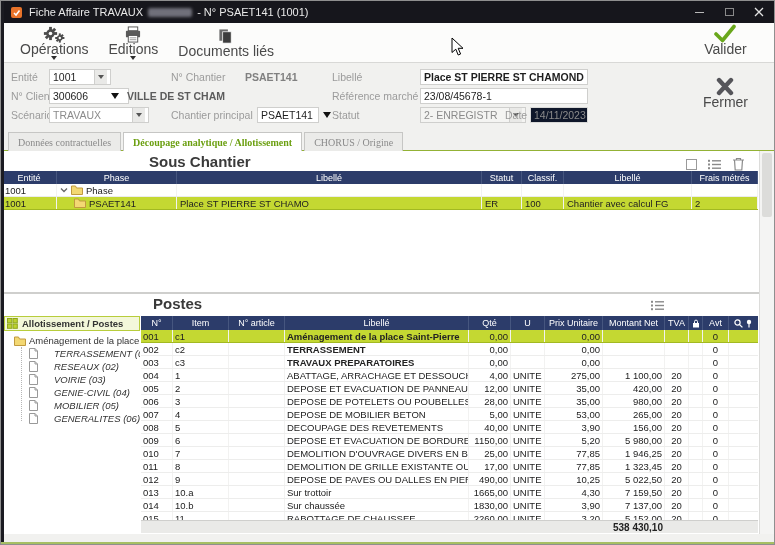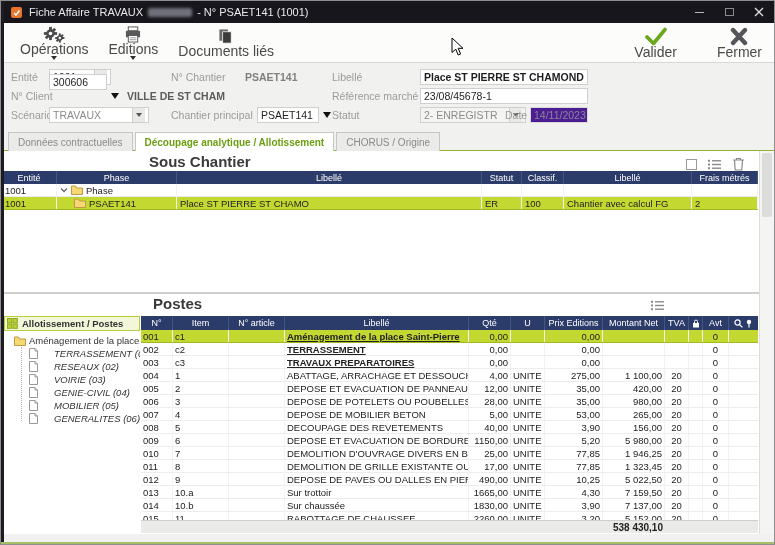--- a/index.html
+++ b/index.html
@@ -21,39 +21,39 @@
   .win-btn { width:30px; height:100%; display:flex; align-items:center; justify-content:center; }
   .glyph-min { width:9px; height:1px; background:#b9b9b9; }
   .glyph-max { width:9px; height:8px; border:1px solid #8a8a8a; }
 
   
   .toolbar { position:absolute; top:22px; left:3px; right:0; height:40px; background:#fcfcfb;
              border-bottom:1px solid #d8d8d6; display:flex; align-items:stretch; padding-left:6px; z-index:40; }
   .tb-btn { display:flex; flex-direction:column; align-items:center; justify-content:center; padding:1px 10px; gap:1px; cursor:default; }
   .tb-label { font-size:14px; color:#4a4a4a; line-height:11px; }
   .tb-caret { width:0; height:0; border-left:3.5px solid transparent; border-right:3.5px solid transparent; border-top:4px solid #2e2e2e; }
-  .tb-right { margin-left:auto; display:flex; padding-right:2px; gap:20px; }
+  .tb-right { margin-left:auto; display:flex; padding-right:16px; gap:20px;flex-direction:column; }
 
   
   .form-label { position:absolute; font-size:10.5px; color:#9b9b9b; white-space:nowrap; }
   .field { position:absolute; height:16px; background:#fff; border:1px solid #cfcfcd; font-size:10.5px;
            color:#1e1e1e; display:flex; align-items:center; padding:0 3px; white-space:nowrap; overflow:hidden; }
   .field.bold { font-weight:bold; }
-  .field.graybox { background:#4c1d95; color:#8b8b8b; border-color:#d9d9d7; }
+  .field.graybox { background:#0f172a; color:#8b8b8b; border-color:#d9d9d7; }
   .field.flat { background:transparent; border-color:transparent; color:#808080; font-weight:bold; }
   .combo-btn { margin-left:auto; width:13px; align-self:stretch; background:#e9e9e7; border-left:1px solid #cfcfcd;
                display:flex; align-items:center; justify-content:center; }
   .combo-caret { width:0; height:0; border-left:3.5px solid transparent; border-right:3.5px solid transparent; border-top:4px solid #555; }
   .lookup-btn { position:absolute; width:11px; height:11px; display:flex; align-items:center; justify-content:center; }
   .lookup-caret { width:0; height:0; border-left:4.5px solid transparent; border-right:4.5px solid transparent; border-top:6px solid #111; }
 
   
   .tabbar { position:absolute; top:131px; left:7px; display:flex; z-index:6; }
   .tab { height:18px; padding:9px 9px; font-size:10px; display:flex; align-items:center; background:#ebebe9;
-         border:1px solid #c6c6c4; border-bottom:none; color:#8a8a8a; margin-right:2px; white-space:nowrap; }
+         border:1px solid #c6c6c4; border-bottom:none; color:#8a8a8a; margin-right:2px; white-space:nowrap;font-family:Liberation Serif, serif; }
   .tab.active { background:#fff; color:#6b9f10; font-weight:bold; height:19px; margin-bottom:-1px; z-index:7; }
   .green-line { position:absolute; top:149px; left:0; width:775px; height:1px; background:#93b235; z-index:5; }
 
   
   .sc-section { position:absolute; top:150px; left:0; width:758px; height:141px; background:#fff; }
   .sc-title { position:absolute; left:148px; top:2px; font-size:15px; font-weight:bold; color:#3a3a3a; }
   .sc-icons { position:absolute; right:14px; top:6px; display:flex; gap:11px; align-items:center; }
   .checkbox { width:11px; height:11px; border:1px solid #9a9a9a; background:#fff; }
   .sc-table { position:absolute; left:1px; top:20px; width:756px; }
   .sc-head { display:flex; background:#2c3c6a; height:13px; }
@@ -79,21 +79,21 @@
   .tree-children::before { content:""; position:absolute; left:17px; top:0; bottom:4px; border-left:1px dotted #b5b5b5; }
   .tree-item { display:flex; gap:16px; height:13px; align-items:center; white-space:nowrap; overflow:hidden;font-style:italic; }
 
   .p-table { position:absolute; left:140px; top:22px; width:617px; }
   .p-head { display:flex; height:14px; background:#2c3c6a; }
   .p-hcell { color:#fff; font-size:9px; display:flex; align-items:center; justify-content:center;
              border-right:1px solid #46567f; overflow:hidden; white-space:nowrap; gap:2px; }
   .p-body { height:190px; overflow:hidden; }
   .p-row { display:flex; height:13px; font-size:9.5px; line-height:13px; border-bottom:1px solid #ededec; background:#fff; color:#222; }
   .p-row.sel { background:#c4d832; border-bottom-color:#a2b921; }
-  .p-row.bold-lib .p-lib { font-weight:bold;text-decoration:underline; }
+  .p-row.bold-lib .p-lib { font-weight:bold; }
   .p-cell { padding:0 2px; display:flex; align-items:center; overflow:hidden; white-space:nowrap; border-right:1px solid #f2f2f1; }
   .p-num{width:32px}.p-item{width:56px}.p-art{width:56px}.p-lib{width:184px}.p-qte{width:42px}
   .p-u{width:34px}.p-pu{width:58px}.p-mn{width:62px}.p-tva{width:24px}.p-lock{width:14px}.p-avt{width:26px}.p-ic{width:29px; border-right:none}
   .p-cell.p-qte,.p-cell.p-pu,.p-cell.p-mn { justify-content:flex-end; }
   .p-cell.p-tva,.p-cell.p-avt { justify-content:center; }
   .p-total { display:flex; height:13px; background:#eaeae8; border-top:1px solid #cfcfcd; font-size:10px; font-weight:bold; color:#222; align-items:center; }
 
   
   .vscroll { position:absolute; left:758px; top:150px; width:15px; height:383px; background:#f4f4f3; border-left:1px solid #dcdcda; }
   .vthumb { position:absolute; left:2px; top:2px; width:10px; height:64px; background:#dcdcda; border-radius:2px; }
@@ -212,21 +212,21 @@
     <span class="form-label" style="left:170px; top:70px">N° Chantier</span>
     <div class="field flat" style="left:240px; top:68px; width:72px">
       <span>PSAET141</span>
     </div>
     <span class="form-label" style="left:331px; top:70px">Libellé</span>
     <div class="field bold" style="left:419px; top:68px; width:168px">
       <span>Place ST PIERRE ST CHAMOND</span>
     </div>
 
     <span class="form-label" style="left:10px; top:89px">N° Client</span>
-    <div class="field" style="left:48px; top:73px; width:58px">
+    <div class="field" style="left:48px; top:87px; width:80px">
       <span>300606</span>
     </div>
     <div class="lookup-btn" style="left:108px; top:89px">
         <span class="lookup-caret"></span>
       </div>
     <div class="field flat" style="left:122px; top:87px; width:160px; color:#5c5c5c">
       <span>VILLE DE ST CHAM</span>
     </div>
     <span class="form-label" style="left:331px; top:89px">Référence marché</span>
     <div class="field" style="left:419px; top:87px; width:168px">
@@ -450,21 +450,21 @@
     </div>
 
     <div class="p-table">
       <div class="p-head">
         <div class="p-hcell p-num">N°</div>
         <div class="p-hcell p-item">Item</div>
         <div class="p-hcell p-art">N° article</div>
         <div class="p-hcell p-lib">Libellé</div>
         <div class="p-hcell p-qte">Qté</div>
         <div class="p-hcell p-u">U</div>
-        <div class="p-hcell p-pu">Prix Editions</div>
+        <div class="p-hcell p-pu">Prix Unitaire</div>
         <div class="p-hcell p-mn">Montant Net</div>
         <div class="p-hcell p-tva">TVA</div>
         <div class="p-hcell p-lock">
           <svg width="8" height="9" viewBox="0 0 8 9">
               <rect x="1" y="4" width="6" height="4.5" fill="#fff"></rect>
               <path d="M2.5 4.2 V2.6 a1.5 1.5 0 0 1 3 0 V4.2" fill="none" stroke="#fff"></path>
             </svg>
         </div>
         <div class="p-hcell p-avt">Avt</div>
         <div class="p-hcell p-ic">

